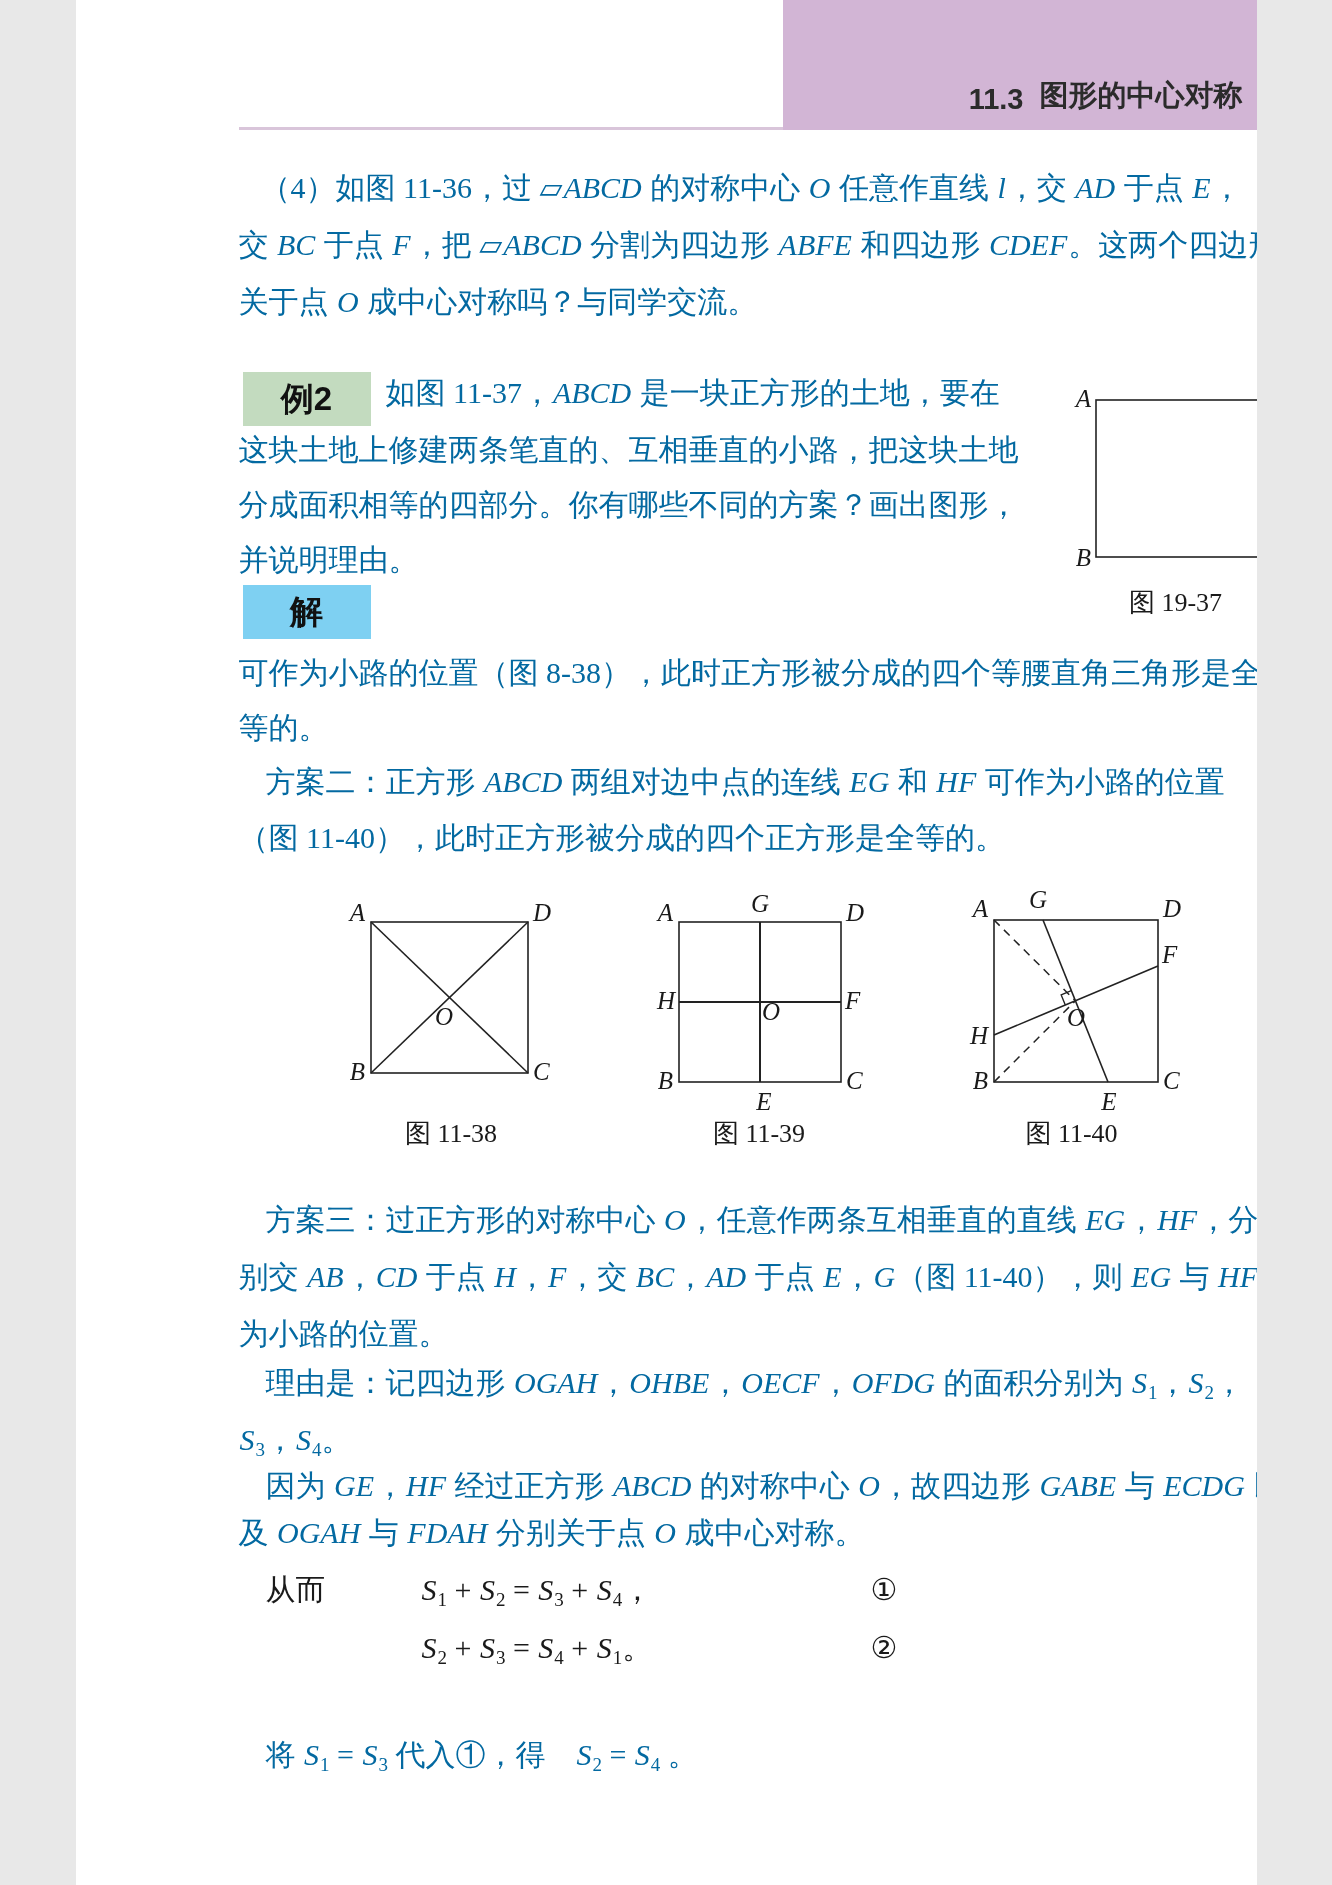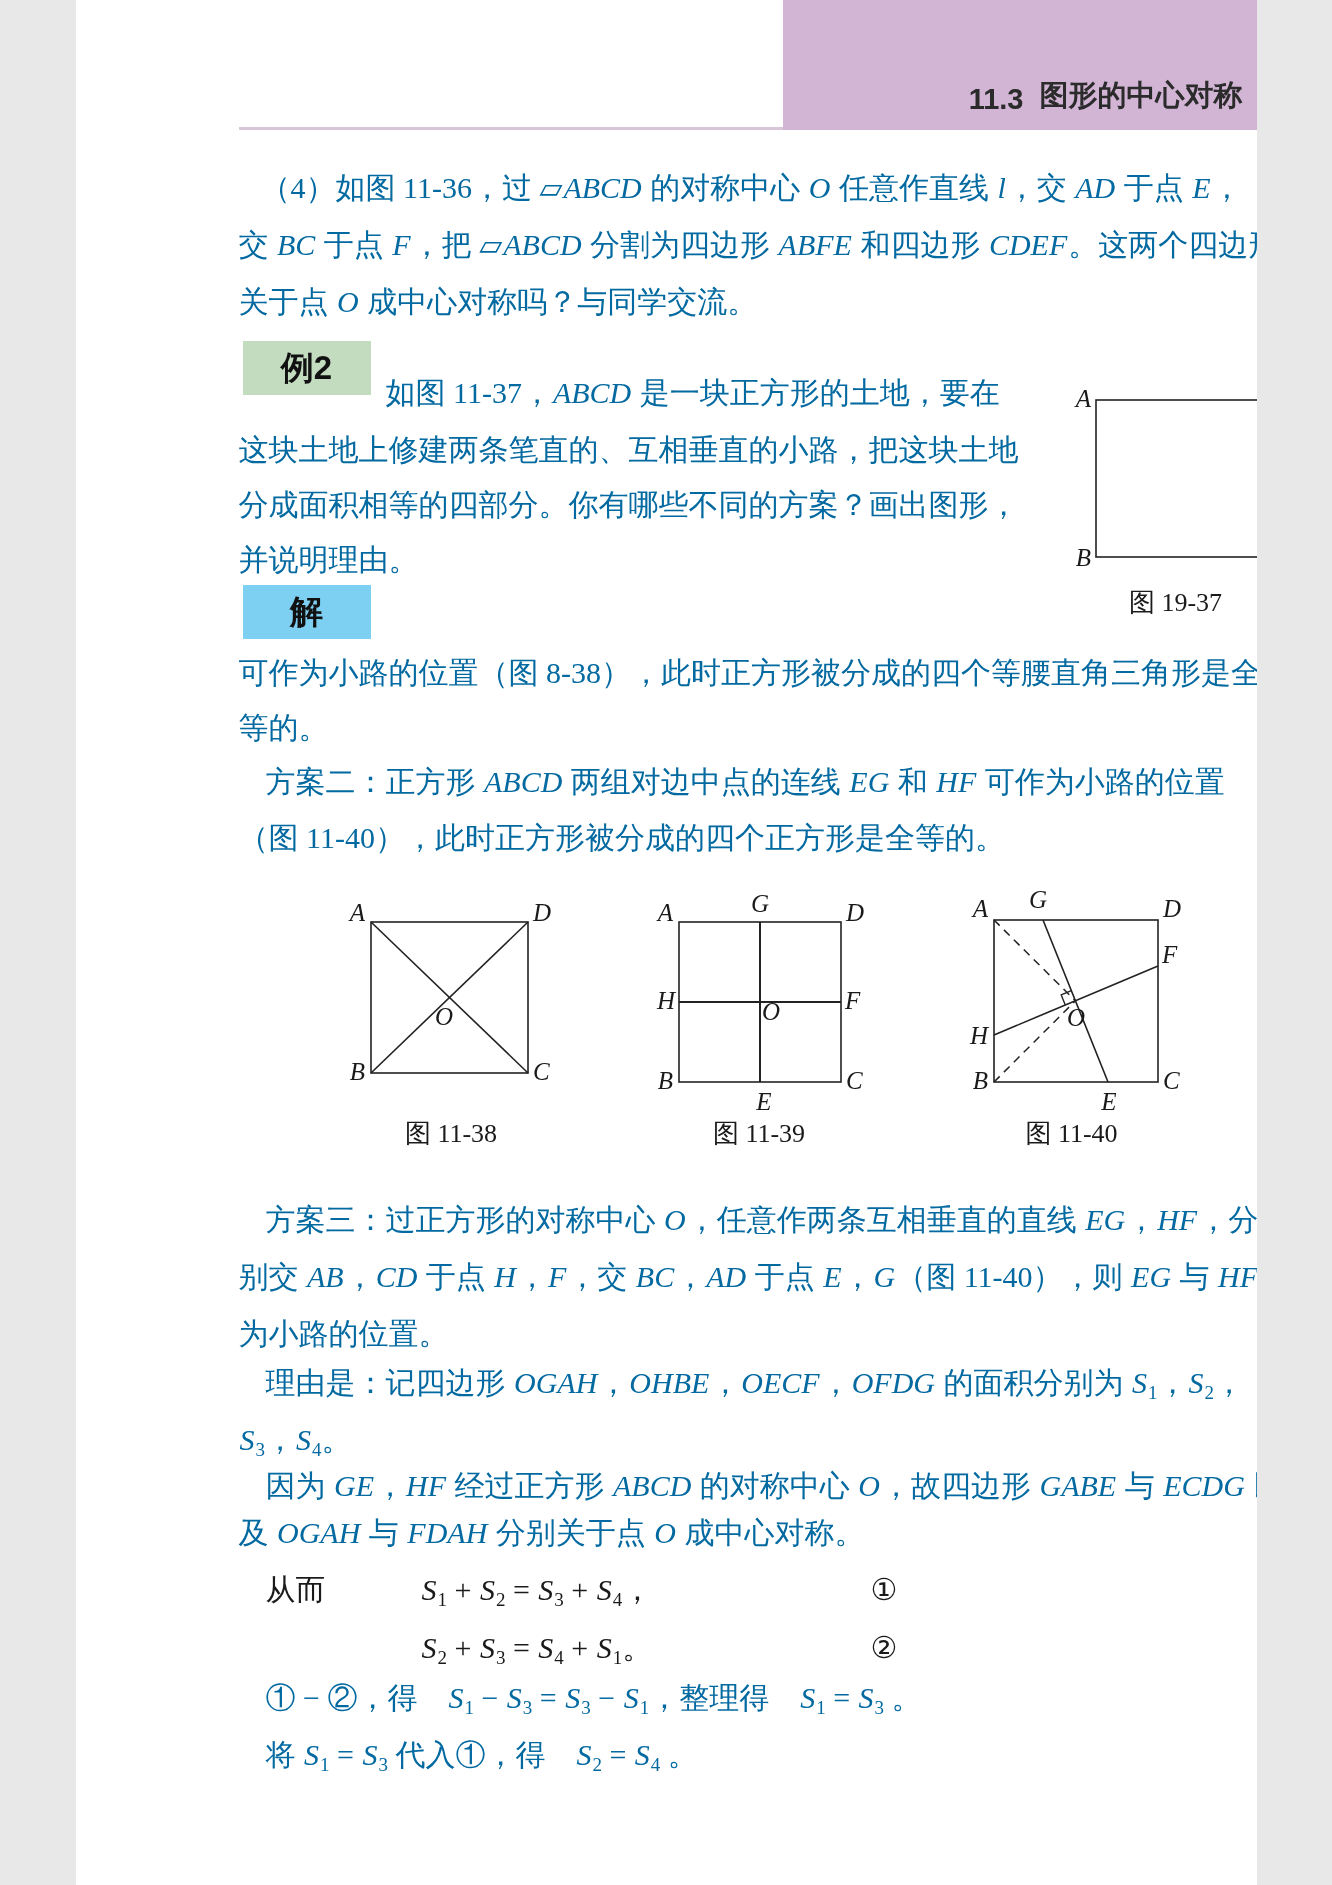--- a/index.html
+++ b/index.html
@@ -53,21 +53,21 @@
   </div>
   <div class="v-rule"></div>
   <div class="page-num">
     <span>187</span>
   </div>
 
   <div class="line" style="left:185px;top:168px;">（4）如图 11-36，过 ▱<i>ABCD</i> 的对称中心 <i>O</i> 任意作直线 <i>l</i>，交 <i>AD</i> 于点 <i>E</i>，</div>
   <div class="line" style="left:163px;top:225px;">交 <i>BC</i> 于点 <i>F</i>，把 ▱<i>ABCD</i> 分割为四边形 <i>ABFE</i> 和四边形 <i>CDEF</i>。这两个四边形</div>
   <div class="line" style="left:163px;top:282px;">关于点 <i>O</i> 成中心对称吗？与同学交流。</div>
 
-  <div class="badge badge-green" style="left:167px;top:341px;">例2</div>
+  <div class="badge badge-green" style="left:167px;top:372px;">例2</div>
   <div class="line" style="left:310px;top:373px;">如图 11-37，<i>ABCD</i> 是一块正方形的土地，要在</div>
   <div class="line" style="left:163px;top:430px;">这块土地上修建两条笔直的、互相垂直的小路，把这块土地</div>
   <div class="line" style="left:163px;top:485px;">分成面积相等的四部分。你有哪些不同的方案？画出图形，</div>
   <div class="line" style="left:163px;top:540px;">并说明理由。</div>
 
   <div class="figure" style="left:985px;top:375px;width:230px;height:200px;">
     <svg width="230" height="200" viewBox="0 0 230 200">
       <rect x="35" y="25" width="165" height="157" fill="none" stroke="#222" stroke-width="1.6"></rect>
       <text x="30" y="32" text-anchor="end">A</text>
       <text x="205" y="32" text-anchor="start">D</text>
@@ -145,16 +145,15 @@
   <div class="line" style="left:163px;top:1420px;"><i>S</i><sub>3</sub>，<i>S</i><sub>4</sub>。</div>
   <div class="line" style="left:190px;top:1466px;">因为 <i>GE</i>，<i>HF</i> 经过正方形 <i>ABCD</i> 的对称中心 <i>O</i>，故四边形 <i>GABE</i> 与 <i>ECDG</i> 以</div>
   <div class="line" style="left:163px;top:1513px;">及 <i>OGAH</i> 与 <i>FDAH</i> 分别关于点 <i>O</i> 成中心对称。</div>
 
   <div class="fline" style="left:190px;top:1570px;">从而</div>
   <div class="fline" style="left:345px;top:1570px;"><i>S</i><sub>1</sub> + <i>S</i><sub>2</sub> = <i>S</i><sub>3</sub> + <i>S</i><sub>4</sub>，</div>
   <div class="fline" style="left:795px;top:1570px;">①</div>
   <div class="fline" style="left:345px;top:1628px;"><i>S</i><sub>2</sub> + <i>S</i><sub>3</sub> = <i>S</i><sub>4</sub> + <i>S</i><sub>1</sub>。</div>
   <div class="fline" style="left:795px;top:1628px;">②</div>
 
-  <div class="line" style="left:190px;top:1678px;">① − ②，得　<i>S</i><sub>1</sub> − <i>S</i><sub>3</sub> = <i>S</i><sub>3</sub> − <i>S</i><sub>1</sub>，整理得　<i>S</i><sub>1</sub> = <i>S</i><sub>3</sub> 。</div>
   <div class="line" style="left:190px;top:1735px;">将 <i>S</i><sub>1</sub> = <i>S</i><sub>3</sub> 代入①，得　<i>S</i><sub>2</sub> = <i>S</i><sub>4</sub> 。</div>
 
 </div>
 
 </body></html>

